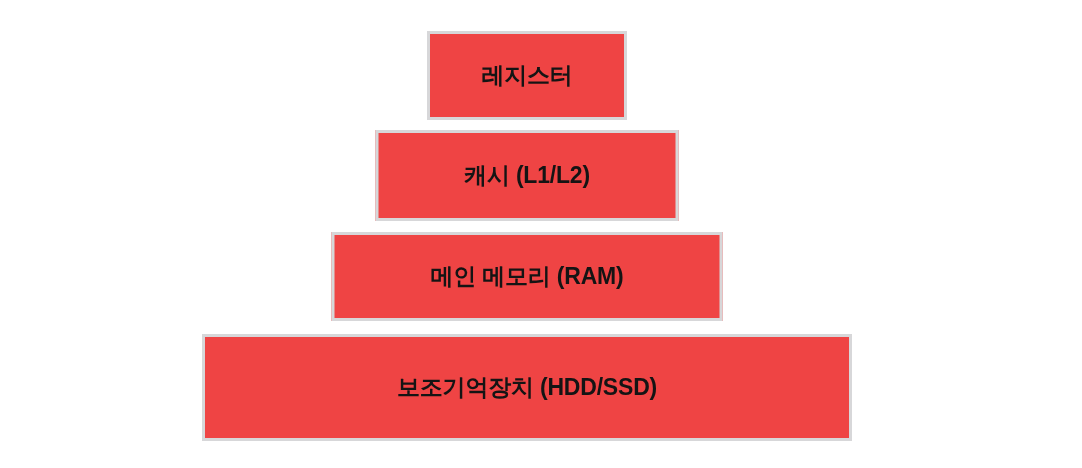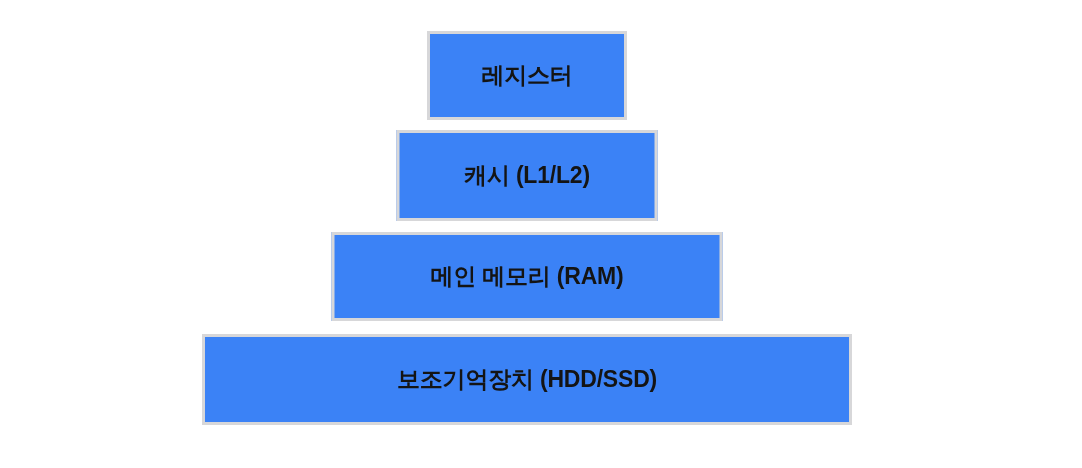--- a/index.html
+++ b/index.html
@@ -18,21 +18,21 @@
   #pyramid-diagram {
     position: relative;
     width: 1082px;
     height: 468px;
     background: #ffffff;
   }
 
   .tier {
     position: absolute;
     box-sizing: border-box;
-    background: #3b82f6;
+    background: #ef4444;
     border: 3px solid #d7d7d9;
     display: flex;
     align-items: center;
     justify-content: center;
     left: 50%;
     transform: translateX(-50%);
     margin-left: -14px; 
   }
 
   .tier-label {
@@ -41,23 +41,23 @@
     font-weight: 700;
     line-height: 1;
     letter-spacing: -0.2px;
     white-space: nowrap;
     text-align: center;
     font-family: "Liberation Sans", "DejaVu Sans", sans-serif;
   }
 
   
   #tier-1 { top: 31px;  width: 200px; height: 89px; }
-  #tier-2 { top: 130px; width: 261px; height: 91px; }
+  #tier-2 { top: 130px; width: 303px; height: 91px; }
   #tier-3 { top: 232px; width: 391px; height: 89px; }
-  #tier-4 { top: 334px; width: 650px; height: 91px; }
+  #tier-4 { top: 334px; width: 650px; height: 107px; }
 </style>
 </head>
 <body>
 
 <div id="pyramid-diagram">
 
   <div class="tier" id="tier-1">
     <span class="tier-label">레지스터</span>
   </div>
 

